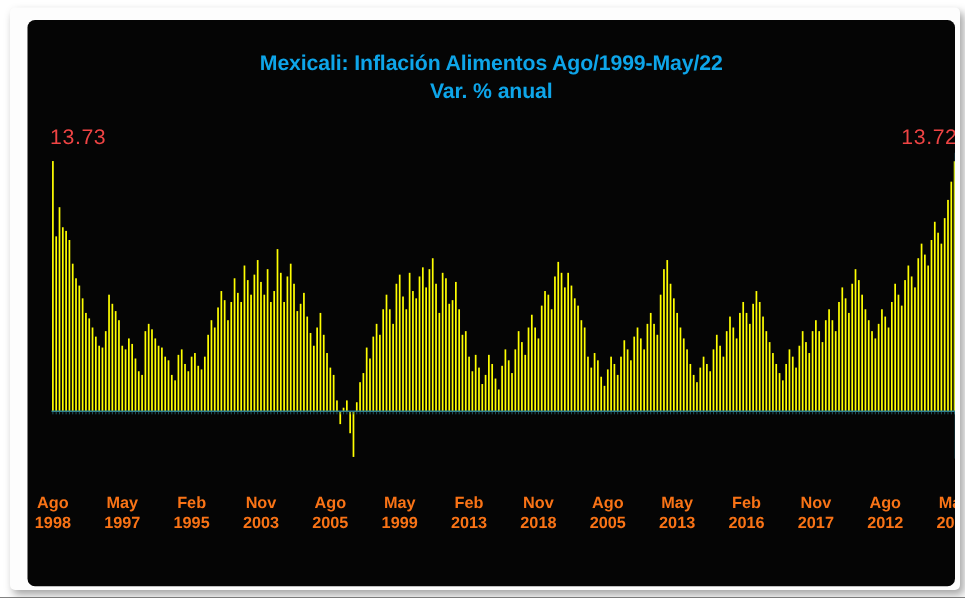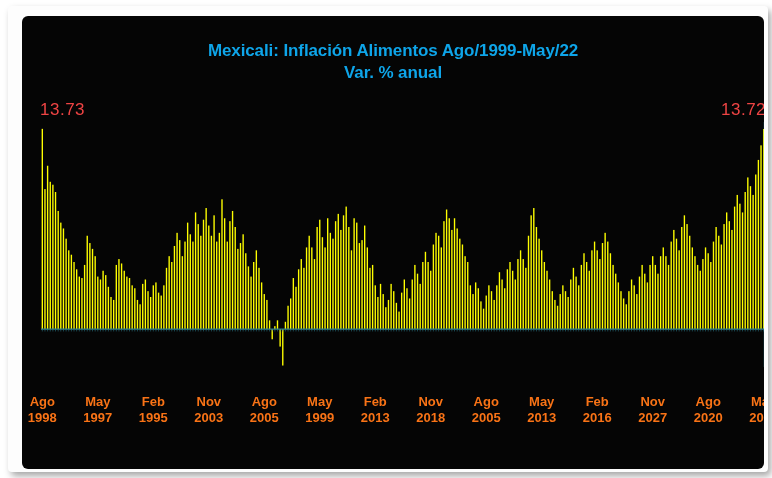--- a/index.html
+++ b/index.html
@@ -681,25 +681,25 @@
           <div class="xtick" style="left: 470.723px;">
             <span class="m">May</span>
             <span class="y">2013</span>
           </div>
           <div class="xtick" style="left: 526.212px;">
             <span class="m">Feb</span>
             <span class="y">2016</span>
           </div>
           <div class="xtick" style="left: 581.701px;">
             <span class="m">Nov</span>
-            <span class="y">2027</span>
+            <span class="y">2017</span>
           </div>
           <div class="xtick" style="left: 637.19px;">
             <span class="m">Ago</span>
-            <span class="y">2020</span>
+            <span class="y">2012</span>
           </div>
           <div class="xtick" style="left: 692.679px;">
             <span class="m">May</span>
             <span class="y">2022</span>
           </div>
         </div>
 
     </div>
   </div>
 </div>

